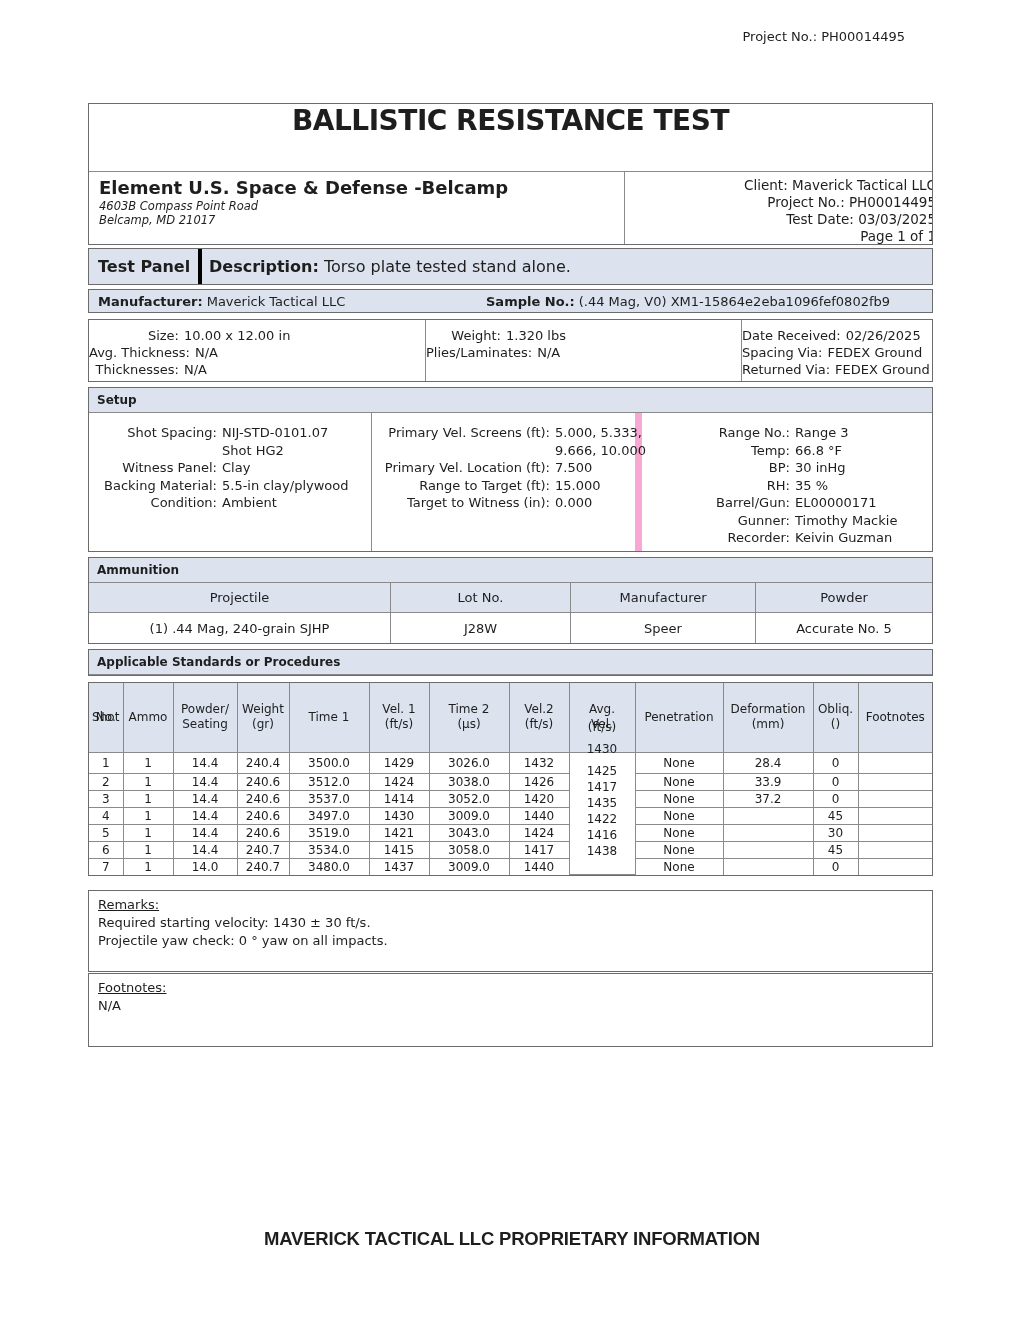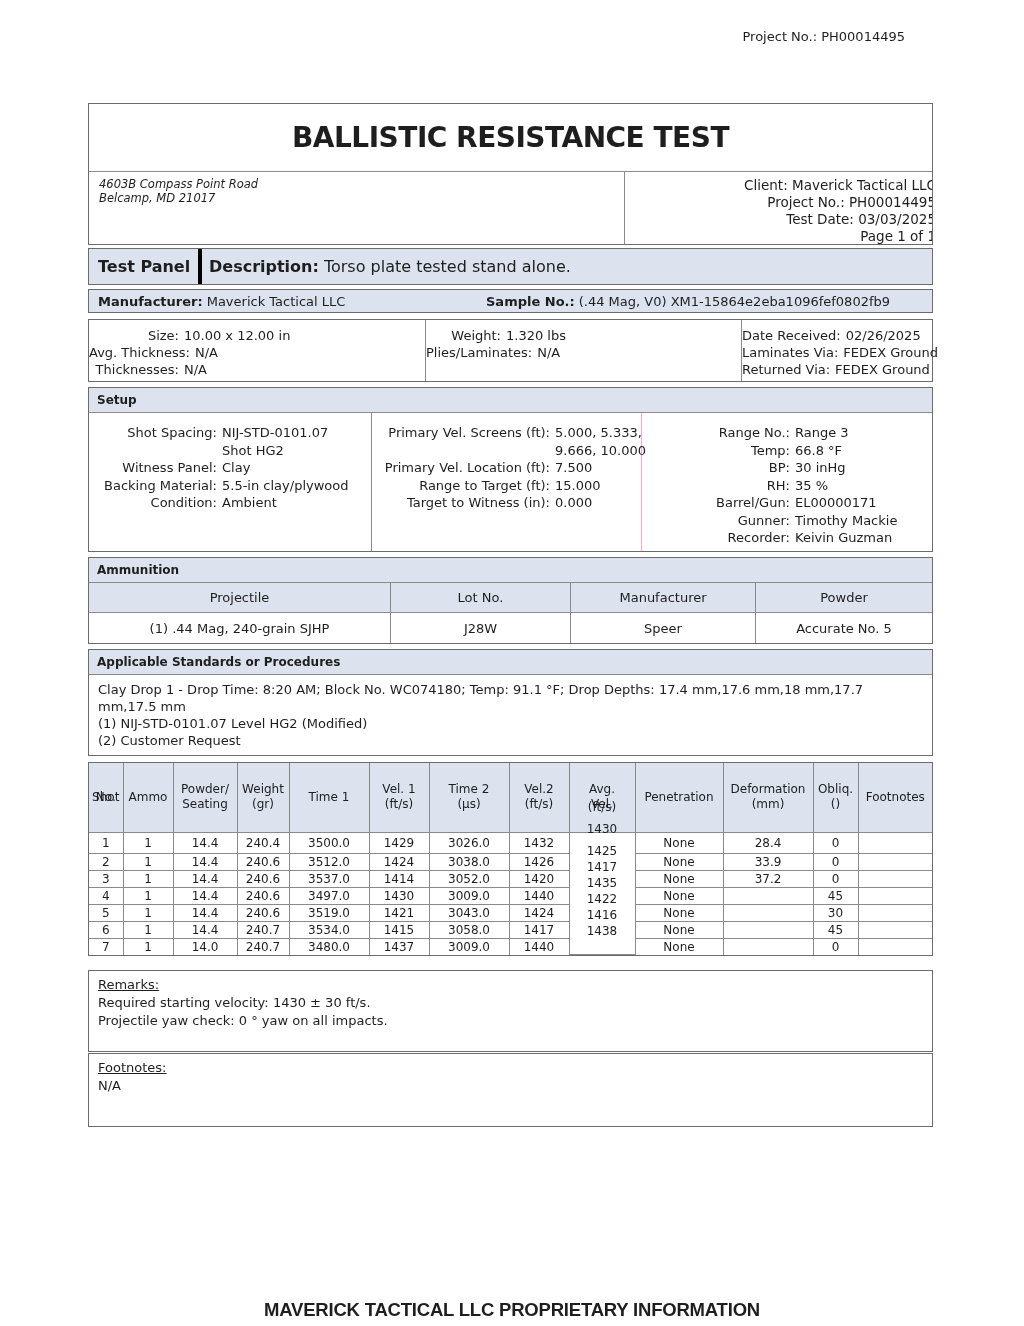--- a/index.html
+++ b/index.html
@@ -4,21 +4,21 @@
 <style>
   html,body{margin:0;padding:0;background:#fff;width:1024px;height:1326px;overflow:hidden;
     font-family:"DejaVu Sans",sans-serif;color:#1e1e1e;}
   *{box-sizing:border-box;}
   .page{position:absolute;left:0;top:0;width:1024px;height:1326px;background:#fff;}
   .top-project{position:absolute;top:29px;right:119px;font-size:13px;}
   .doc{position:absolute;left:88px;top:103px;width:845px;}
   .block{border:1px solid #6b6b6b;background:#fff;}
   .band{background:#dce3ef;font-weight:bold;font-size:12px;padding:5px 8px;border-bottom:1px solid #8a8a8a;}
   
-  .title-row{height:68px;display:flex;align-items:center;justify-content:center;border-bottom:1px solid #8a8a8a;}
+  .title-row{height:68px;display:flex;justify-content:center;border-bottom:1px solid #8a8a8a;}
   .doc-title{font-size:28px;font-weight:bold;letter-spacing:-0.5px;}
   .head-row{display:flex;height:72px;}
   .head-left{width:536px;border-right:1px solid #8a8a8a;padding:5px 10px;}
   .lab-name{font-size:18px;font-weight:bold;line-height:22px;}
   .lab-addr{font-size:11.5px;font-style:italic;line-height:14px;}
   .head-right{flex:1;overflow:hidden;padding:5px 0 5px 4px;}
   .head-right-inner{text-align:right;font-size:13.5px;line-height:17px;margin-right:-4px;}
   
   .panel-row{height:37px;background:#dce3ef;display:flex;align-items:center;font-size:16px;margin-top:3px;}
   .panel-left{width:113px;height:100%;display:flex;align-items:center;padding-left:9px;font-weight:bold;border-right:4px solid #000000;}
@@ -37,21 +37,21 @@
   .size-cell.c3{width:190px;--lw:76px;}
   
   .pl{display:flex;}
   .pl .lab{flex:0 0 var(--lw);text-align:right;white-space:nowrap;}
   .pl .val{margin-left:5px;white-space:nowrap;}
   
   .setup-block{margin-top:5px;}
   .setup-body{display:flex;height:138px;font-size:13px;}
   .setup-cell{padding-top:11px;line-height:17.5px;}
   .setup-cell.c1{width:283px;border-right:1px solid #8a8a8a;--lw:128px;}
-  .setup-cell.c2{width:270px;border-right:1px solid #f9a8d4;--lw:178px;}
+  .setup-cell.c2{width:270px;border-right:7px solid #f9a8d4;--lw:178px;}
   .setup-cell.c3{flex:1;--lw:148px;}
   
   .ammo-block{margin-top:5px;}
   .ammo-row{display:flex;height:30px;font-size:13px;align-items:center;text-align:center;}
   .ammo-row.hdr{background:#dce3ef;border-bottom:1px solid #8a8a8a;}
   .ammo-cell{height:100%;display:flex;align-items:center;justify-content:center;}
   .ammo-cell.a1{width:302px;border-right:1px solid #8a8a8a;}
   .ammo-cell.a2{width:180px;border-right:1px solid #8a8a8a;}
   .ammo-cell.a3{width:185px;border-right:1px solid #8a8a8a;}
   .ammo-cell.a4{flex:1;}
@@ -75,38 +75,39 @@
   .avg-ov2{margin-top:-12px;}
   td.avg-cell{vertical-align:top;}
   .avg-stack{position:relative;top:-12px;}
   .avg-line{height:16px;line-height:16px;}
   .avg-line:first-child{margin-bottom:6px;}
   
   .rem-block{margin-top:14px;height:82px;padding:5px 9px;font-size:13px;line-height:18px;}
   .fn-block{margin-top:1px;height:74px;padding:5px 9px;font-size:13px;line-height:18px;}
   .uline{text-decoration:underline;}
   
-  .footer{position:absolute;top:1299px;left:0;width:1024px;text-align:center;
+  .footer{position:absolute;top:1228px;left:0;width:1024px;text-align:center;
     font-family:"Liberation Sans",sans-serif;font-weight:bold;font-size:18.5px;letter-spacing:-0.2px;}
 </style>
 </head>
 <body>
 
 <div class="page">
 
   <div class="top-project">Project No.: PH00014495</div>
 
   <div class="doc">
 
     <div class="block">
       <div class="title-row">
         <div class="doc-title">BALLISTIC RESISTANCE TEST</div>
       </div>
       <div class="head-row">
         <div class="head-left">
+          <div class="lab-name">Element U.S. Space &amp; Defense -Belcamp</div>
           <div class="lab-addr">4603B Compass Point Road</div>
           <div class="lab-addr">Belcamp, MD 21017</div>
         </div>
         <div class="head-right">
           <div class="head-right-inner">
               <div class="meta-line">Client: Maverick Tactical LLC</div>
               <div class="meta-line">Project No.: PH00014495</div>
               <div class="meta-line">Test Date: 03/03/2025</div>
               <div class="meta-line">Page 1 of 1</div>
             </div>
@@ -154,21 +155,21 @@
             <span class="lab">Plies/Laminates:</span>
             <span class="val">N/A</span>
           </div>
         </div>
       <div class="size-cell c3">
           <div class="pl">
             <span class="lab">Date Received:</span>
             <span class="val">02/26/2025</span>
           </div>
           <div class="pl">
-            <span class="lab">Laminates Via:</span>
+            <span class="lab">Spacing Via:</span>
             <span class="val">FEDEX Ground</span>
           </div>
           <div class="pl">
             <span class="lab">Returned Via:</span>
             <span class="val">FEDEX Ground</span>
           </div>
         </div>
     </div>
 
     <div class="block setup-block">
@@ -262,25 +263,20 @@
       <div class="ammo-row">
         <div class="ammo-cell a1">(1) .44 Mag, 240-grain SJHP</div>
         <div class="ammo-cell a2">J28W</div>
         <div class="ammo-cell a3">Speer</div>
         <div class="ammo-cell a4">Accurate No. 5</div>
       </div>
     </div>
 
     <div class="block std-block">
       <div class="band">Applicable Standards or Procedures</div>
-      <div class="std-body">
-          <div class="std-line">Clay Drop 1 - Drop Time: 8:20 AM; Block No. WC074180; Temp: 91.1 °F; Drop Depths: 17.4 mm,17.6 mm,18 mm,17.7 mm,17.5 mm</div>
-          <div class="std-line">(1) NIJ-STD-0101.07 Level HG2 (Modified)</div>
-          <div class="std-line">(2) Customer Request</div>
-        </div>
     </div>
 
     <div class="block shots-block">
       <table class="shots">
         <colgroup>
           <col style="width:34px">
             <col style="width:50px">
             <col style="width:64px">
             <col style="width:52px">
           <col style="width:80px">

